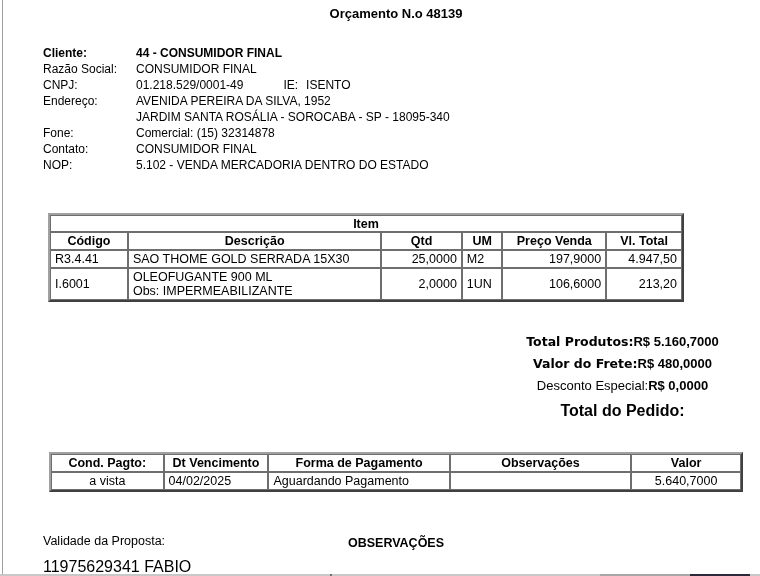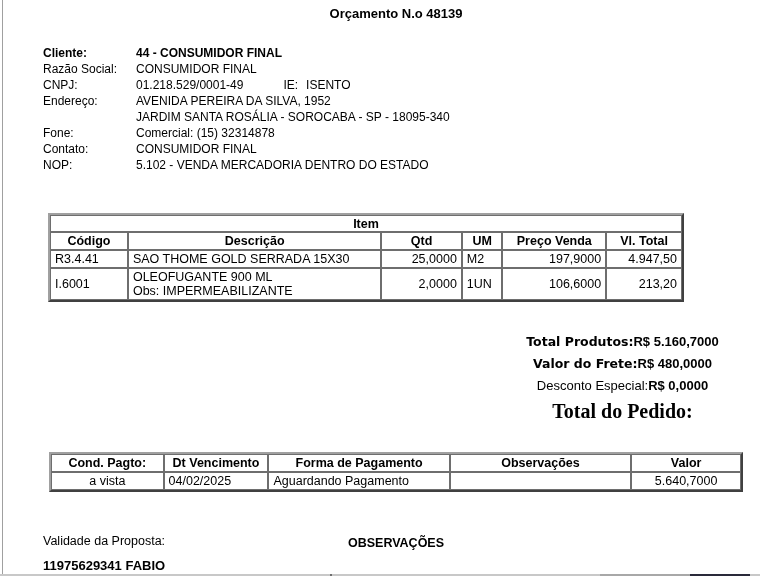--- a/index.html
+++ b/index.html
@@ -28,29 +28,29 @@
   .items .caption th { height: 15px; }
   .items td { height: 16px; }
   .items .r2 td { height: 30px; }
   .right { text-align: right; }
   .left { text-align: left; }
   .center { text-align: center; }
 
   .totals { position: absolute; left: 501px; top: 332px; width: 243px; }
   .totals .row { display: flex; justify-content: center; height: 22px; line-height: 20px; font-size: 13px; }
   .totals .b { font-weight: bold; font-family: "DejaVu Sans", sans-serif; font-size: 12.5px; }
-  .totals .big { font-weight: bold; font-family: Liberation Serif, serif; font-size: 20px; }
+  .totals .big { font-weight: bold; font-family: Liberation Sans, sans-serif; font-size: 16px; }
   .totals .v { font-weight: bold; font-size: 13px; }
 
   .pay { top: 452px; left: 49px; width: 694px; }
   .pay td { height: 16px; }
 
   .validade { position: absolute; top: 534px; left: 43px; font-size: 12.5px; }
   .obs-title { position: absolute; top: 536px; left: 0; width: 792px; text-align: center; font-weight: bold; font-size: 12.5px; }
-  .obs-text { position: absolute; top: 558px; left: 43px; font-size: 13px; font-weight: bold; }
+  .obs-text { position: absolute; top: 558px; left: 43px; font-size: 16px; }
 </style>
 </head>
 <body>
 
 <div class="page-border-left"></div>
 
 <div class="title">Orçamento N.o 48139</div>
 
 <div class="client">
   <div class="row bold">

